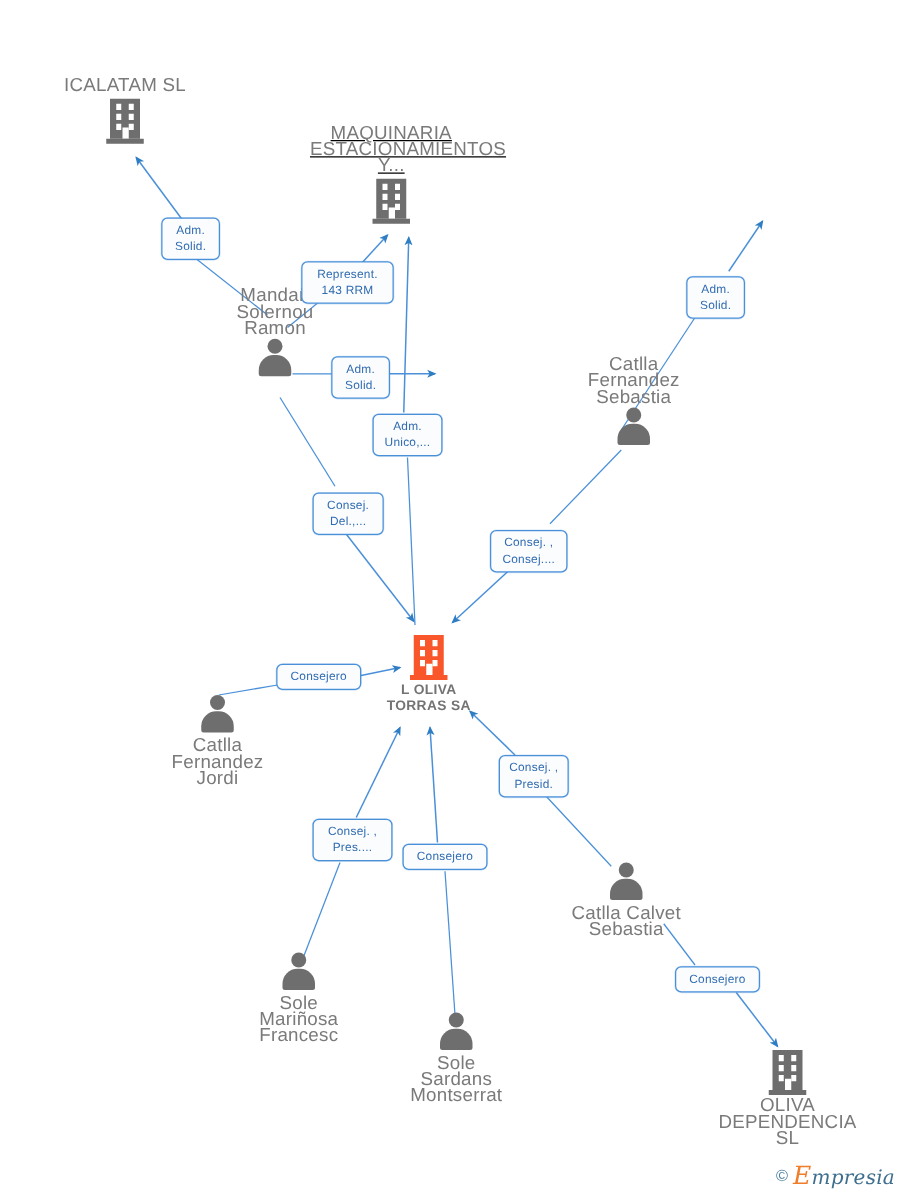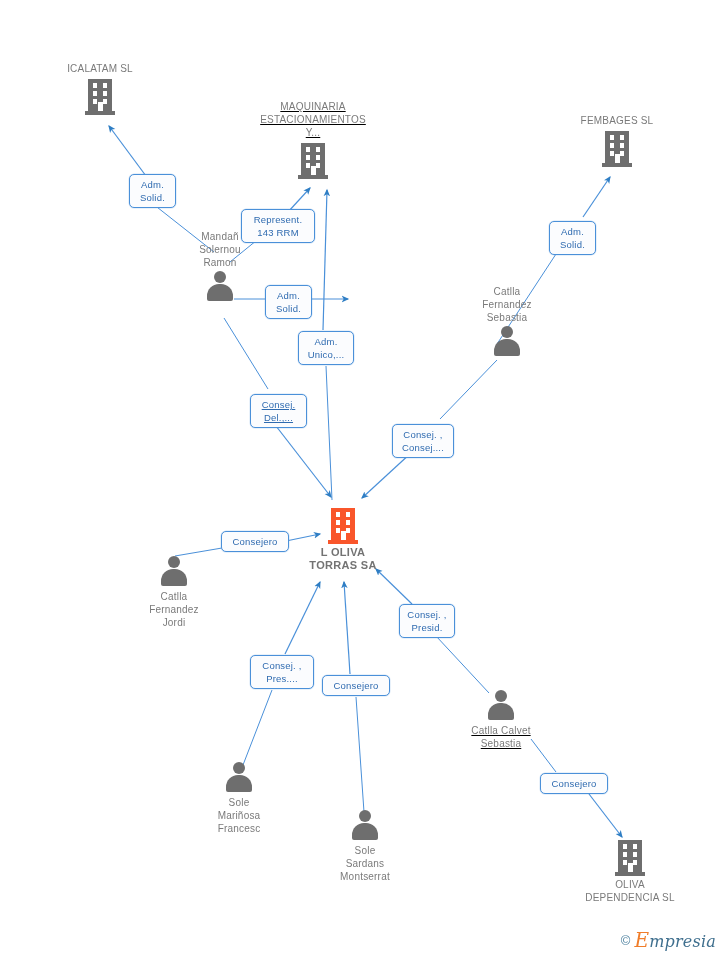--- a/index.html
+++ b/index.html
@@ -24,21 +24,21 @@
     width: 728px;
     height: 960px;
     pointer-events: none;
   }
   .node {
     position: absolute;
     text-align: center;
     pointer-events: auto;
   }
   .node-label {
-    font-size: 10px;
+    font-size: 15px;
     color: #7a7a7a;
     line-height: 13px;
     letter-spacing: 0.2px;
     white-space: pre-line;
     text-align: center;
   }
   .node-label.bold {
     font-weight: bold;
     color: #737373;
     font-size: 11px;
@@ -235,36 +235,20 @@
         <div class="win" style="left:8px;  top:12px;"></div>
         <div class="win" style="left:18px; top:12px;"></div>
         <div class="win" style="left:8px;  top:20px;"></div>
         <div class="win" style="left:18px; top:20px;"></div>
         <div class="door"></div>
         <div class="base"></div>
       </div>
     </div>
   </div>
 
-  <div class="node" style="left:562px; top:114px; width:110px;">
-    <div class="node-label">FEMBAGES SL</div>
-    <div class="icon-wrap">
-      <div class="bld gray">
-        <div class="body"></div>
-        <div class="win" style="left:8px;  top:4px;"></div>
-        <div class="win" style="left:18px; top:4px;"></div>
-        <div class="win" style="left:8px;  top:12px;"></div>
-        <div class="win" style="left:18px; top:12px;"></div>
-        <div class="win" style="left:8px;  top:20px;"></div>
-        <div class="win" style="left:18px; top:20px;"></div>
-        <div class="door"></div>
-        <div class="base"></div>
-      </div>
-    </div>
-  </div>
 
 
   <div class="node" style="left:283px; top:508px; width:120px;">
     <div class="icon-wrap" style="height:38px; align-items:flex-start;">
       <div class="bld orange">
         <div class="body"></div>
         <div class="win" style="left:8px;  top:4px;"></div>
         <div class="win" style="left:18px; top:4px;"></div>
         <div class="win" style="left:8px;  top:12px;"></div>
         <div class="win" style="left:18px; top:12px;"></div>
@@ -349,21 +333,21 @@
       <div class="person">
         <div class="head"></div>
           <div class="torso"></div>
       </div>
     </div>
     <div class="node-label">Sole
 Sardans
 Montserrat</div>
   </div>
 
-  <div class="node" style="left:444px; top:690px; width:114px;text-decoration:underline;">
+  <div class="node" style="left:444px; top:690px; width:114px;">
     <div class="icon-wrap" style="height:34px; align-items:flex-start;">
       <div class="person">
         <div class="head"></div>
           <div class="torso"></div>
       </div>
     </div>
     <div class="node-label">Catlla Calvet
 Sebastia</div>
   </div>
 
@@ -372,21 +356,21 @@
 
   <div class="rel" style="left:241px; top:209px; width:60px;">Represent.
 143 RRM</div>
 
   <div class="rel" style="left:265px; top:285px; width:33px;">Adm.
 Solid.</div>
 
   <div class="rel" style="left:298px; top:331px; width:42px;">Adm.
 Unico,...</div>
 
-  <div class="rel" style="left:250px; top:394px; width:43px;text-decoration:underline;">Consej.
+  <div class="rel" style="left:250px; top:394px; width:43px;">Consej.
 Del.,...</div>
 
   <div class="rel" style="left:549px; top:221px; width:33px;">Adm.
 Solid.</div>
 
   <div class="rel" style="left:392px; top:424px; width:48px;">Consej. ,
 Consej....</div>
 
   <div class="rel" style="left:221px; top:531px; width:54px;">Consejero</div>
 

